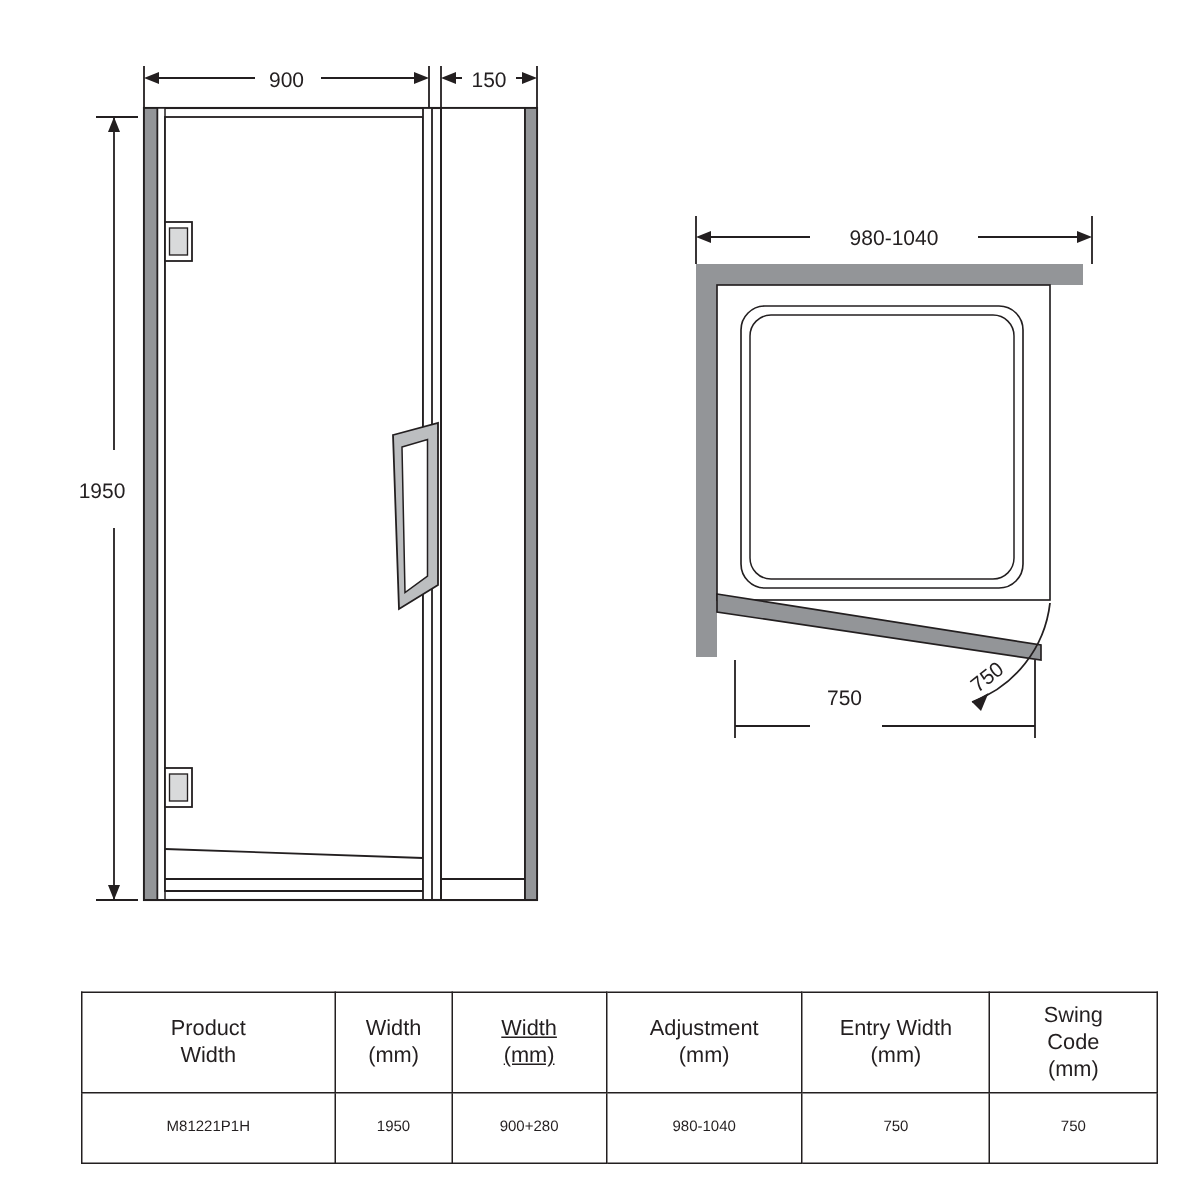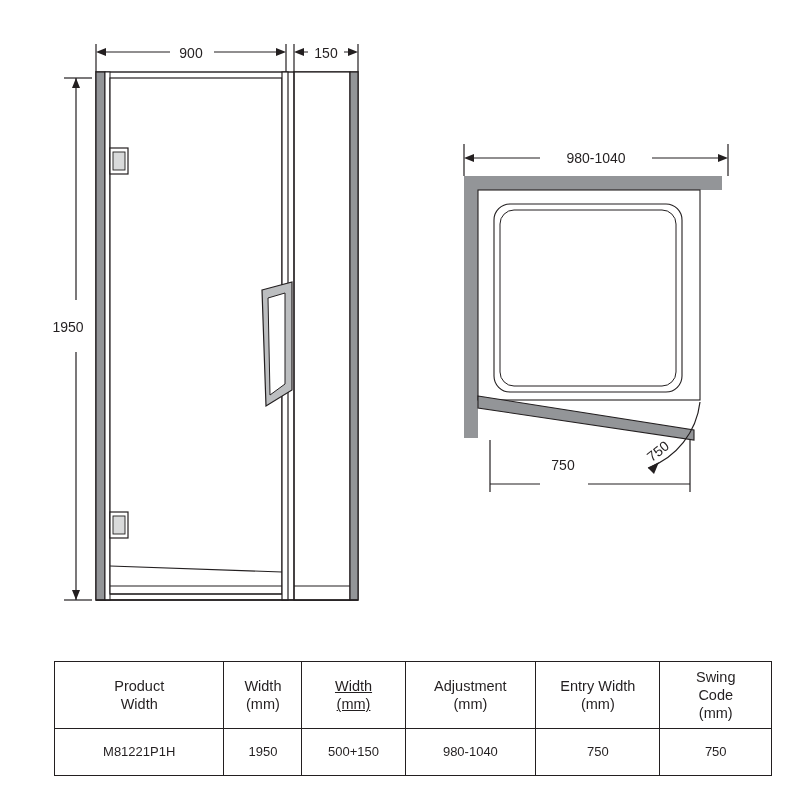--- a/index.html
+++ b/index.html
@@ -48,21 +48,21 @@
     padding: 6px 2px;
     line-height: 1.25;
     color: #231f20;
   }
   .spec-table tr.head td {
     height: 46px;
     font-size: 14.5px;
   }
   .spec-table tr.body td {
     height: 34px;
-    font-size: 13px;
+    font-size: 10px;
   }
   .col-code { width: 172px; }
   .col-height { width: 76px; }
   .col-width { width: 102px; text-decoration: underline; }
   .col-adjust { width: 130px; }
   .col-entry { width: 126px; }
   .col-swing { width: 112px; }
 </style>
 </head>
 <body>
@@ -201,21 +201,21 @@
         </td>
         <td class="col-swing">
           <div>Swing</div>
           <div>Code</div>
           <div>(mm)</div>
         </td>
       </tr>
       <tr class="body">
         <td>M81221P1H</td>
         <td>1950</td>
-        <td>500+150</td>
+        <td>900+280</td>
         <td>980-1040</td>
         <td>750</td>
         <td>750</td>
       </tr>
     </tbody>
   </table>
 
 </div>
 
 </body></html>

